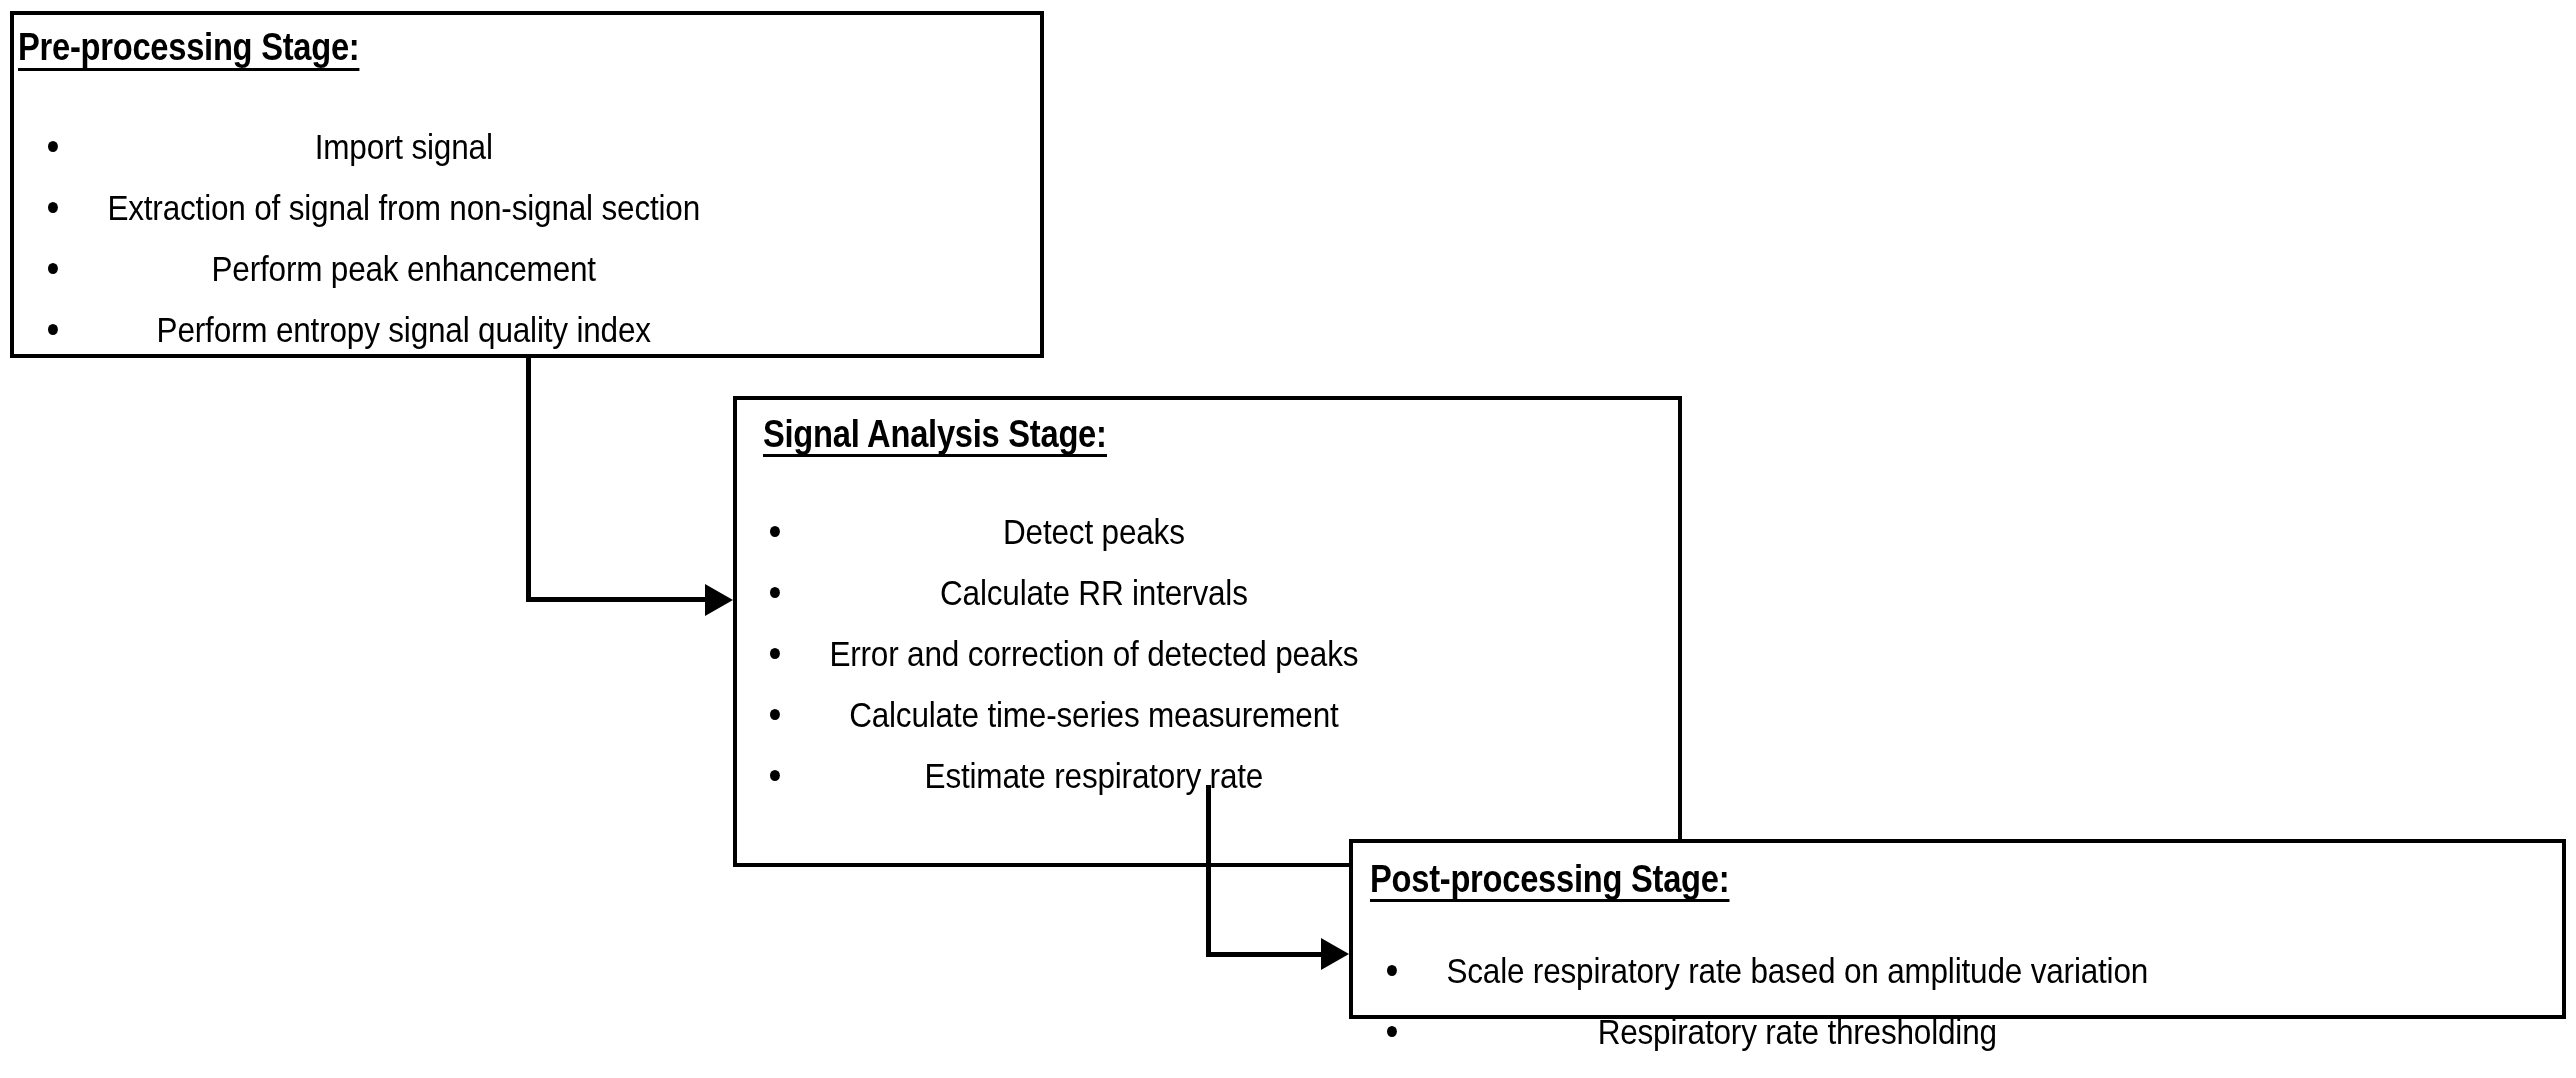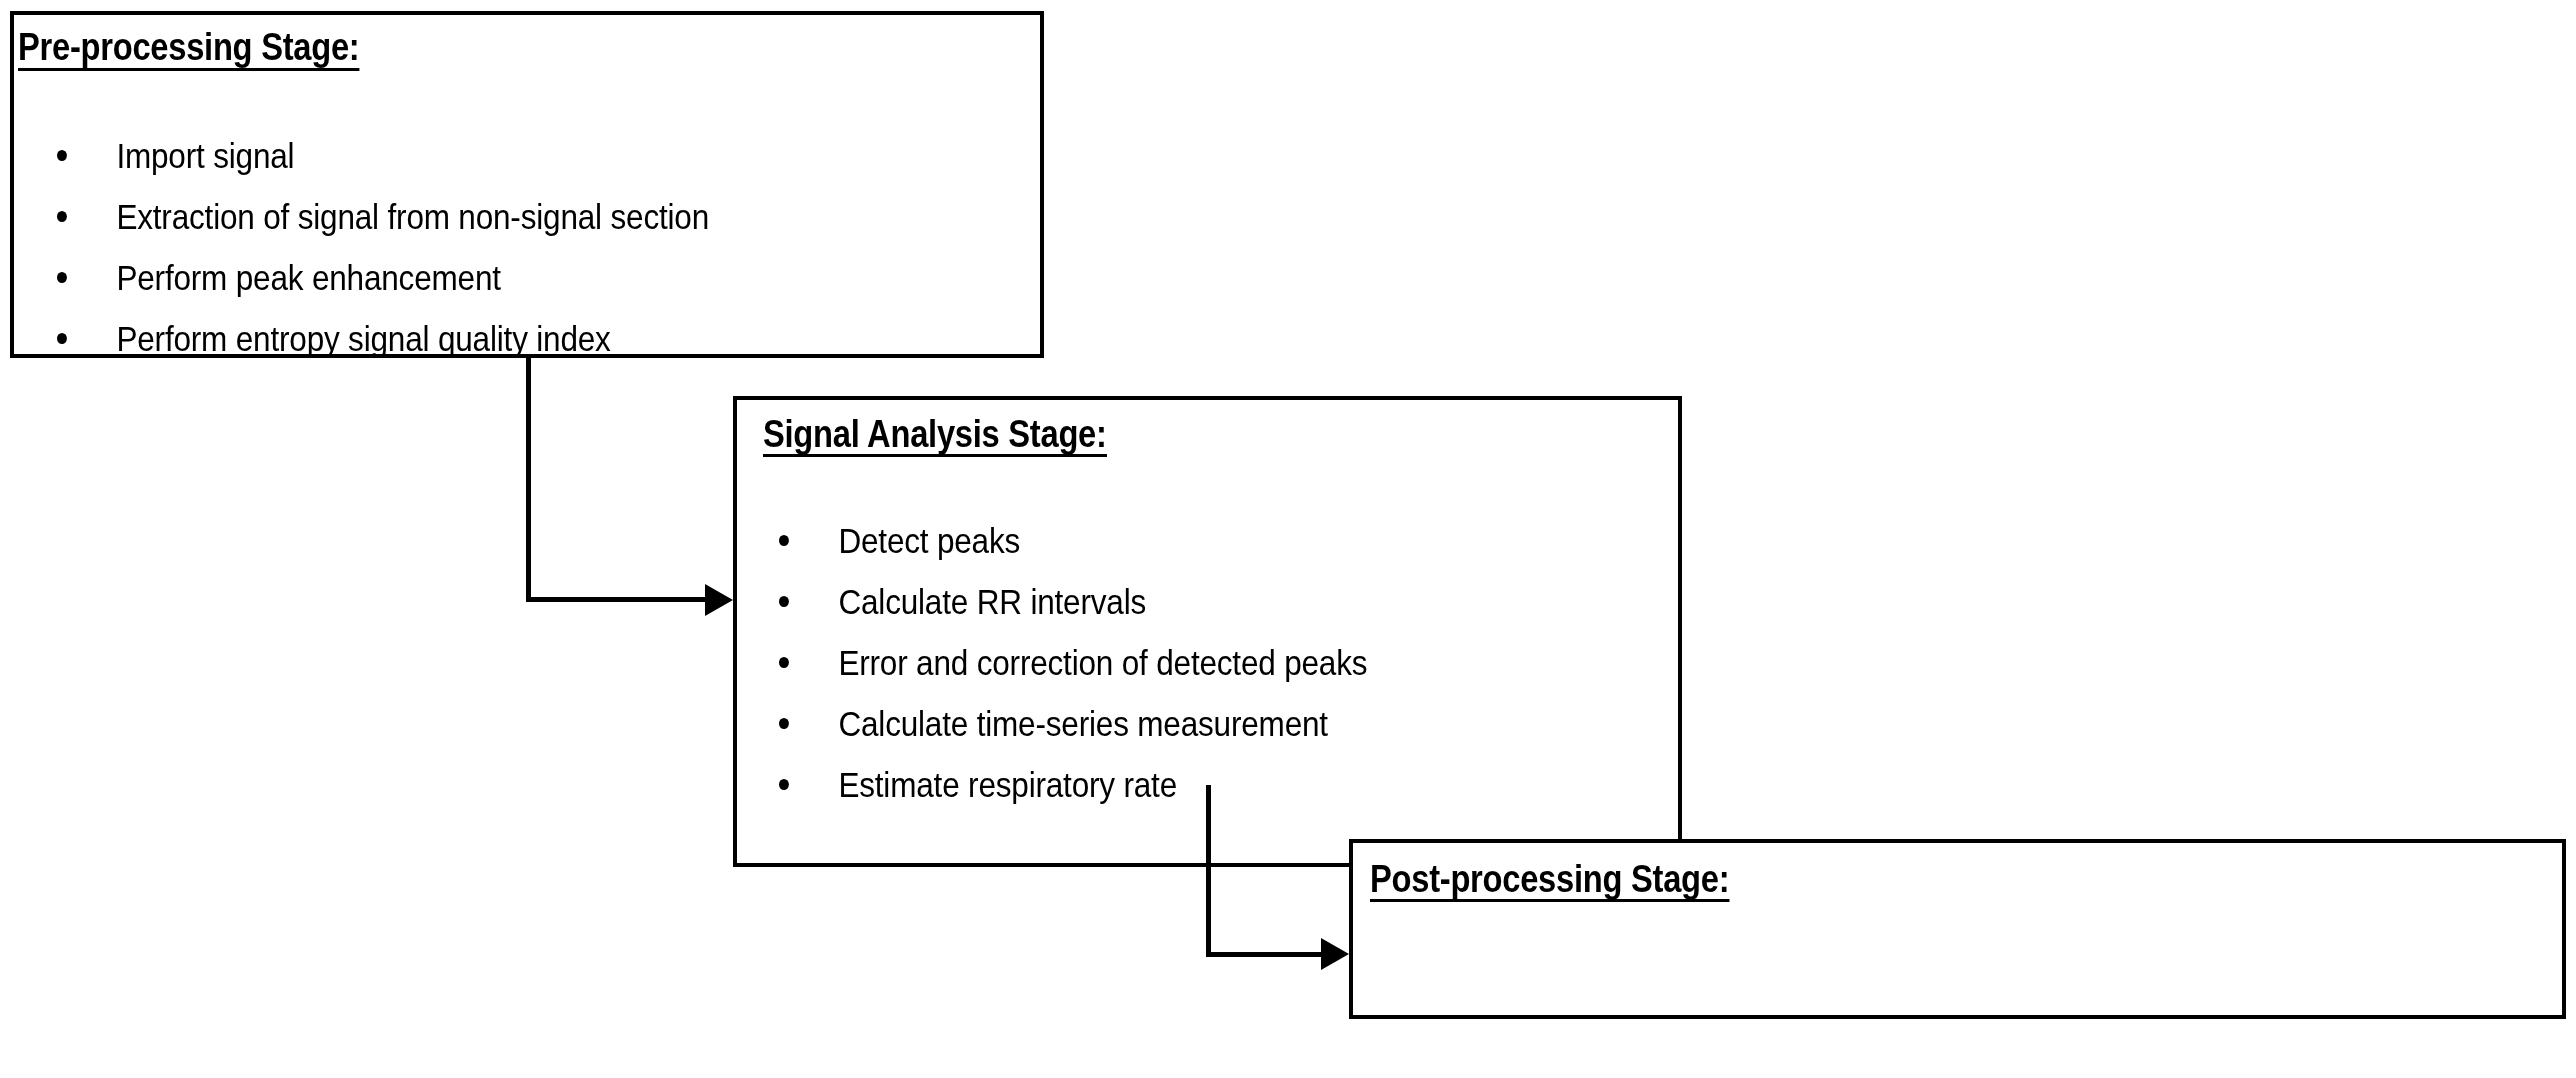--- a/index.html
+++ b/index.html
@@ -44,23 +44,24 @@
     padding-bottom: 1.2px;
     font-size: 38px;
     line-height: 1.0;
     transform: scaleX(0.86);
     transform-origin: left top;
     letter-spacing: -0.3px;
   }
 
   .bullet-list {
     position: absolute;
-    margin: 16px;
+    margin: 7px;
     padding: 0;
     list-style: none;
+    text-align: center;
   }
   .bullet-item {
     position: relative;
     color: #000000;
     white-space: nowrap;
     font-size: 35px;
     line-height: 61px;
     height: 61px;
     transform: scaleX(0.9);
     transform-origin: left center;
@@ -184,17 +185,27 @@
     </div>
   </div>
 
   <div class="conn-v" id="c2-v"></div>
   <div class="conn-h" id="c2-h"></div>
   <div class="arrow-head" id="c2-head"></div>
 
   <div class="stage-box" id="box-post">
     <div class="stage-inner">
       <div class="stage-title">Post-processing Stage:</div>
+      <ul class="bullet-list">
+        <li class="bullet-item">
+          <span class="bullet-dot"></span>
+          <span class="bullet-text">Scale respiratory rate based on amplitude variation</span>
+        </li>
+        <li class="bullet-item">
+          <span class="bullet-dot"></span>
+          <span class="bullet-text">Respiratory rate thresholding</span>
+        </li>
+      </ul>
     </div>
   </div>
 
 </div>
 
 
 </body></html>

